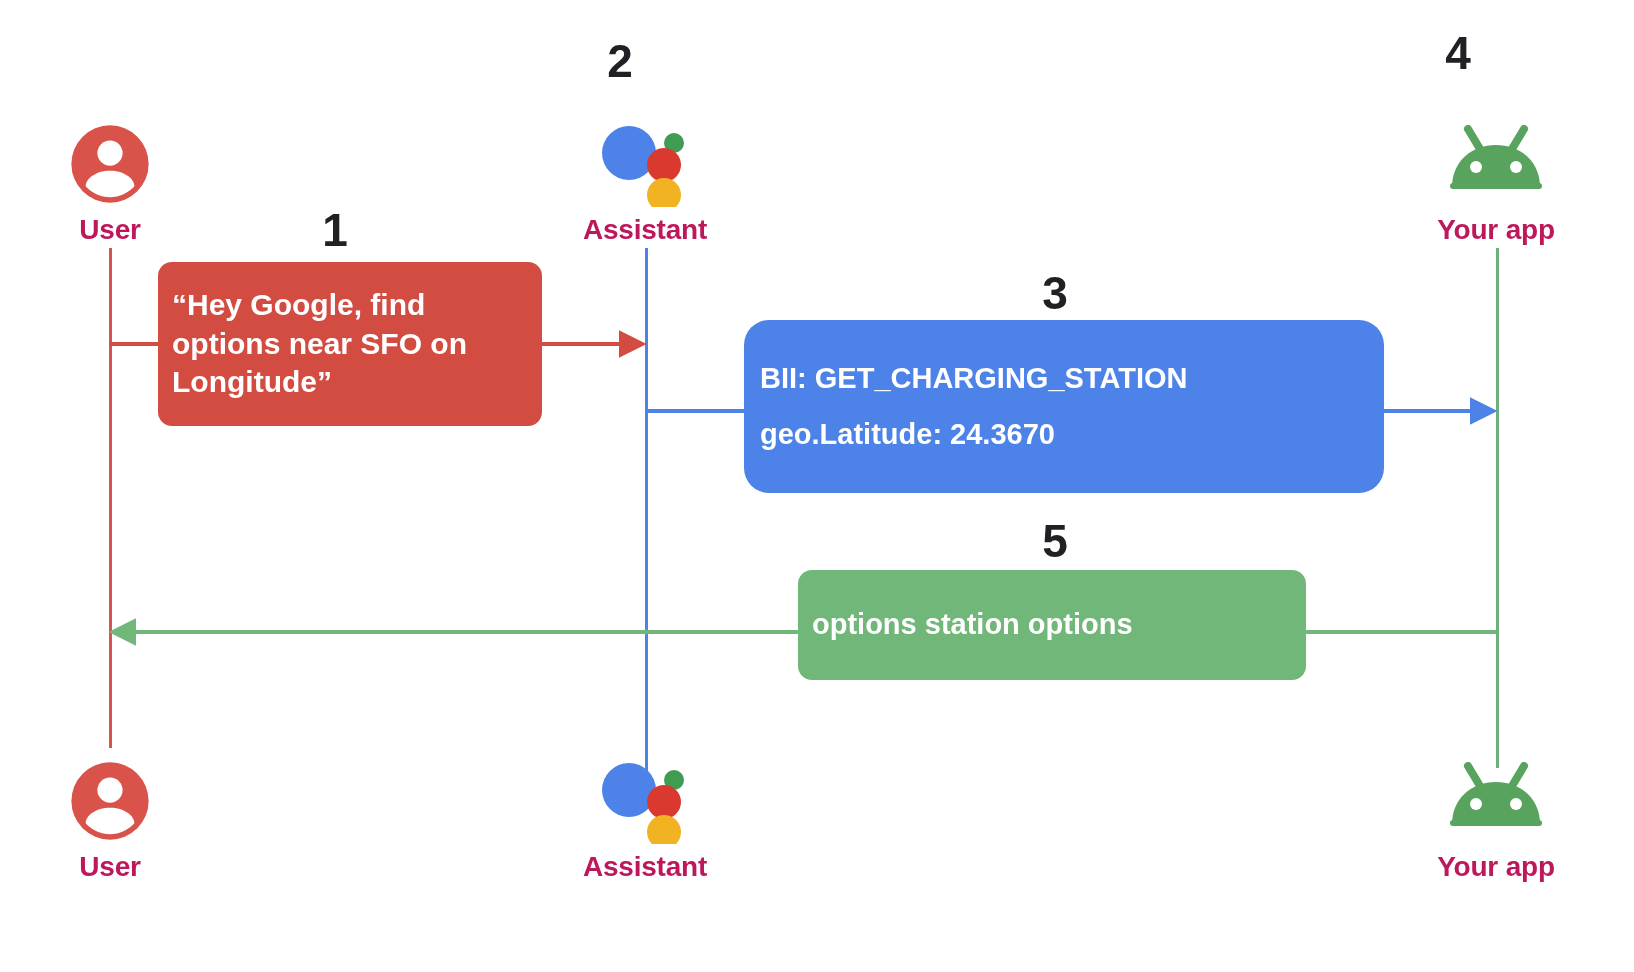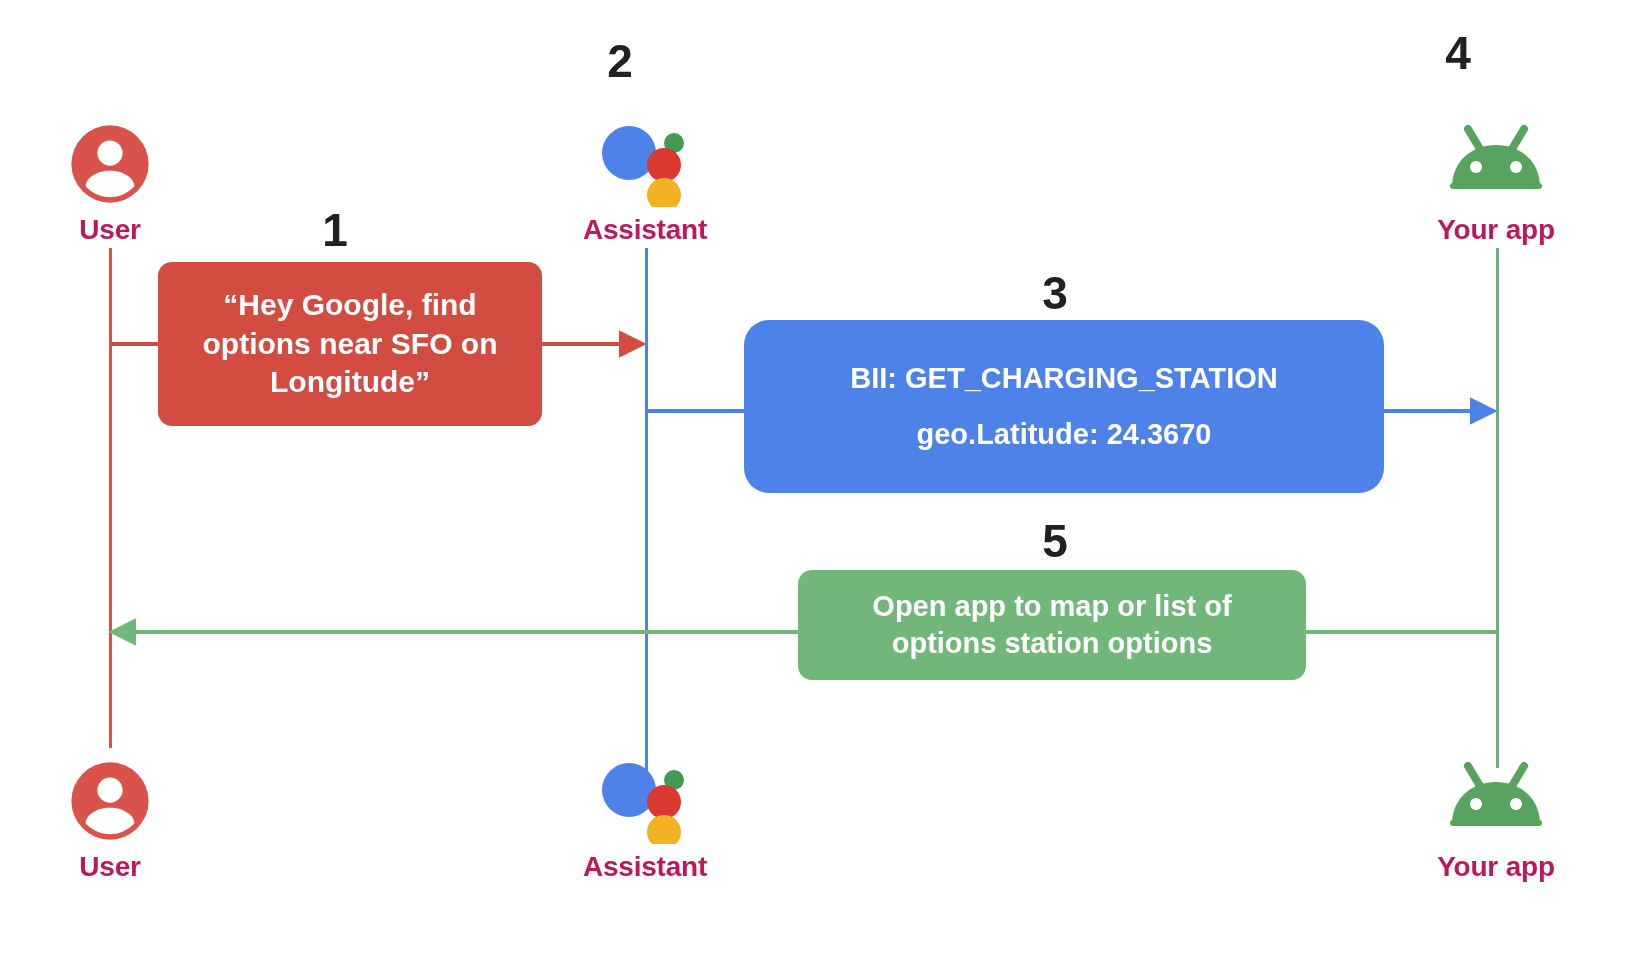--- a/index.html
+++ b/index.html
@@ -51,21 +51,21 @@
 
   
   .msg-box {
     position: absolute;
     border-radius: 14px;
     color: #ffffff;
     font-weight: 700;
     text-align: center;
     display: flex;
     flex-direction: column;
-    align-items: center;
+    align-items: flex-start;
     justify-content: center;
     box-sizing: border-box;
     line-height: 1.28;
   }
   .msg-box.red   { background: #d24c42; }
   .msg-box.blue  { background: #4d82e8; }
   .msg-box.green { background: #72b77a; }
 
   .msg-line { display: block; white-space: nowrap; }
 
@@ -170,21 +170,20 @@
     <span class="msg-line">options near SFO on</span>
     <span class="msg-line">Longitude”</span>
   </div>
 
   <div class="msg-box blue" style="left:744px; top:320px; width:640px; height:173px; font-size:29px; padding:0 16px;border-radius:25px;">
     <span class="msg-line" style="margin-bottom:18px;">BII: GET_CHARGING_STATION</span>
     <span class="msg-line">geo.Latitude: 24.3670</span>
   </div>
 
   <div class="msg-box green" style="left:798px; top:570px; width:508px; height:110px; font-size:29px; padding:0 14px;">
-    <span class="msg-line">Open app to map or list of</span>
     <span class="msg-line">options station options</span>
   </div>
 
   <div class="actor" style="left:0px; top:755px;">
     <div class="actor-icon">
       <svg width="84" height="84" viewBox="0 0 100 100" aria-hidden="true">
         <circle cx="50" cy="50" r="46" fill="#d9534a"></circle>
         <circle cx="50" cy="37" r="15" fill="#ffffff"></circle>
         <path d="M50 58c-17 0-29 9.5-29 18.5 0 0 11 13 29 13s29-13 29-13C79 67.5 67 58 50 58z" fill="#ffffff"></path>
       </svg>

